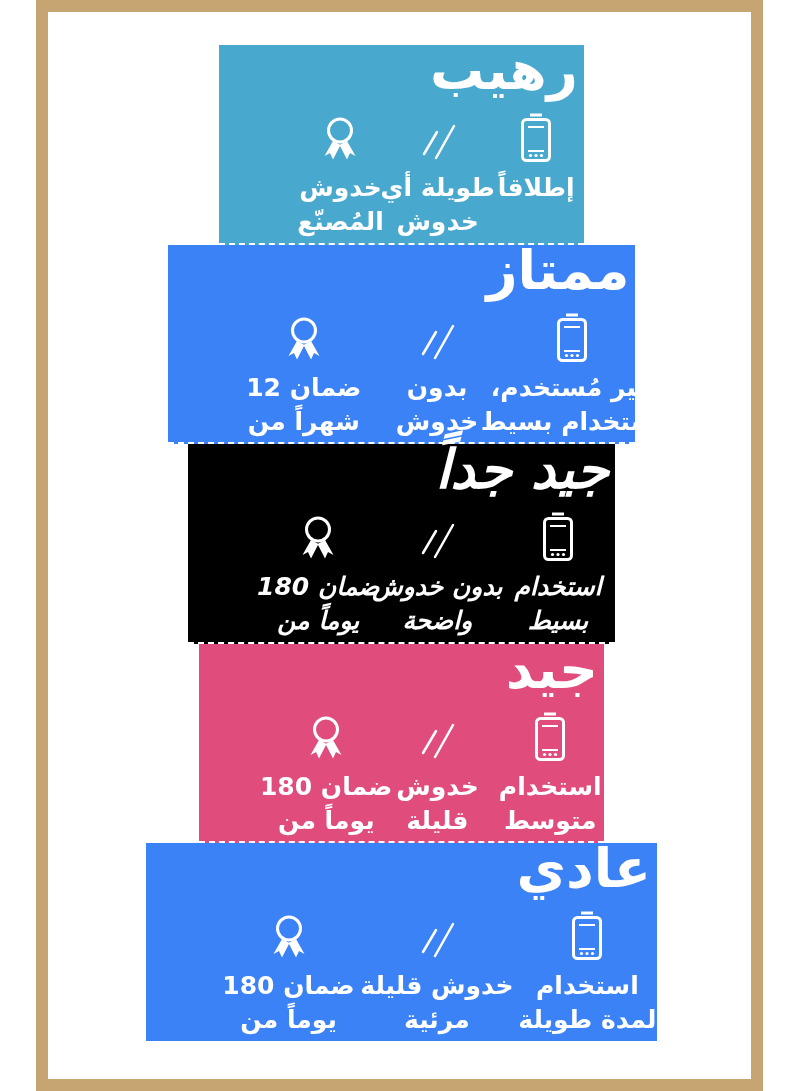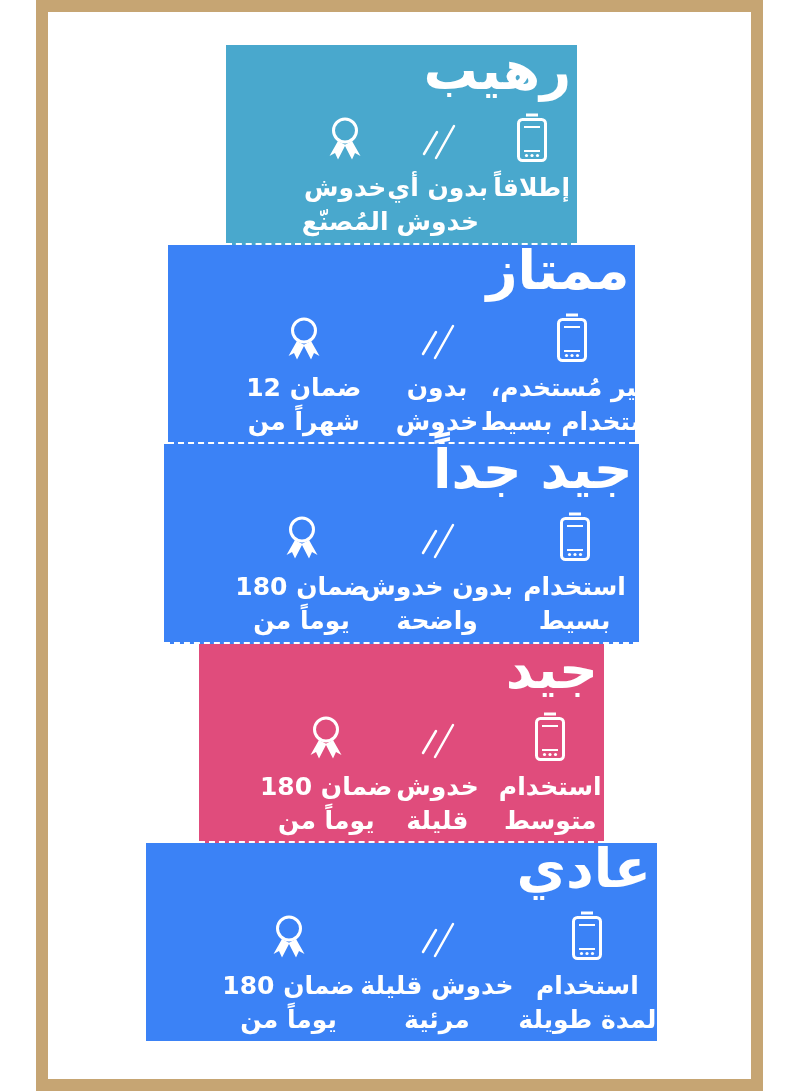--- a/index.html
+++ b/index.html
@@ -55,21 +55,21 @@
         </div>
         <p class="line">إطلاقاً</p>
       </div>
       <div class="col">
         <div class="icon">
           <svg width="46" height="46" viewBox="0 0 46 46">
               <line x1="9" y1="37" x2="22" y2="15" stroke="#fff" stroke-width="2.5" stroke-linecap="round"></line>
               <line x1="21" y1="41" x2="39" y2="9" stroke="#fff" stroke-width="2.5" stroke-linecap="round"></line>
             </svg>
         </div>
-        <p class="line">بدون أي</p>
+        <p class="line">طويلة أي</p>
         <p class="line">خدوش</p>
       </div>
       <div class="col">
         <div class="icon">
           <svg width="46" height="48" viewBox="0 0 46 48">
               <circle cx="23" cy="15.5" r="11.5" fill="none" stroke="#fff" stroke-width="3"></circle>
               <path d="M16 26 L7.5 41 L13 38 L16 44.5 L23.5 30 Z" fill="#fff"></path>
               <path d="M30 26 L38.5 41 L33 38 L30 44.5 L22.5 30 Z" fill="#fff"></path>
             </svg>
         </div>
@@ -114,21 +114,21 @@
               <path d="M16 26 L7.5 41 L13 38 L16 44.5 L23.5 30 Z" fill="#fff"></path>
               <path d="M30 26 L38.5 41 L33 38 L30 44.5 L22.5 30 Z" fill="#fff"></path>
             </svg>
         </div>
         <p class="line">ضمان 12</p>
         <p class="line">شهراً من</p>
       </div>
     </div>
   </section>
 
-  <section class="band sep" style="background-color: #3b82f6;">
+  <section class="band sep" style="background-color: #000000; font-style: italic;">
     <h2 class="band-title">جيد جداً</h2>
     <div class="cols">
       <div class="col">
         <div class="icon">
           <svg width="34" height="50" viewBox="0 0 34 50">
               <line x1="11" y1="2" x2="23" y2="2" stroke="#fff" stroke-width="3"></line>
               <rect x="3.5" y="6.5" width="27" height="41" rx="4" fill="none" stroke="#fff" stroke-width="3"></rect>
               <line x1="9" y1="14" x2="25" y2="14" stroke="#fff" stroke-width="2"></line>
               <line x1="9" y1="38" x2="25" y2="38" stroke="#fff" stroke-width="2"></line>
               <circle cx="11.5" cy="42.5" r="1.6" fill="#fff"></circle>

